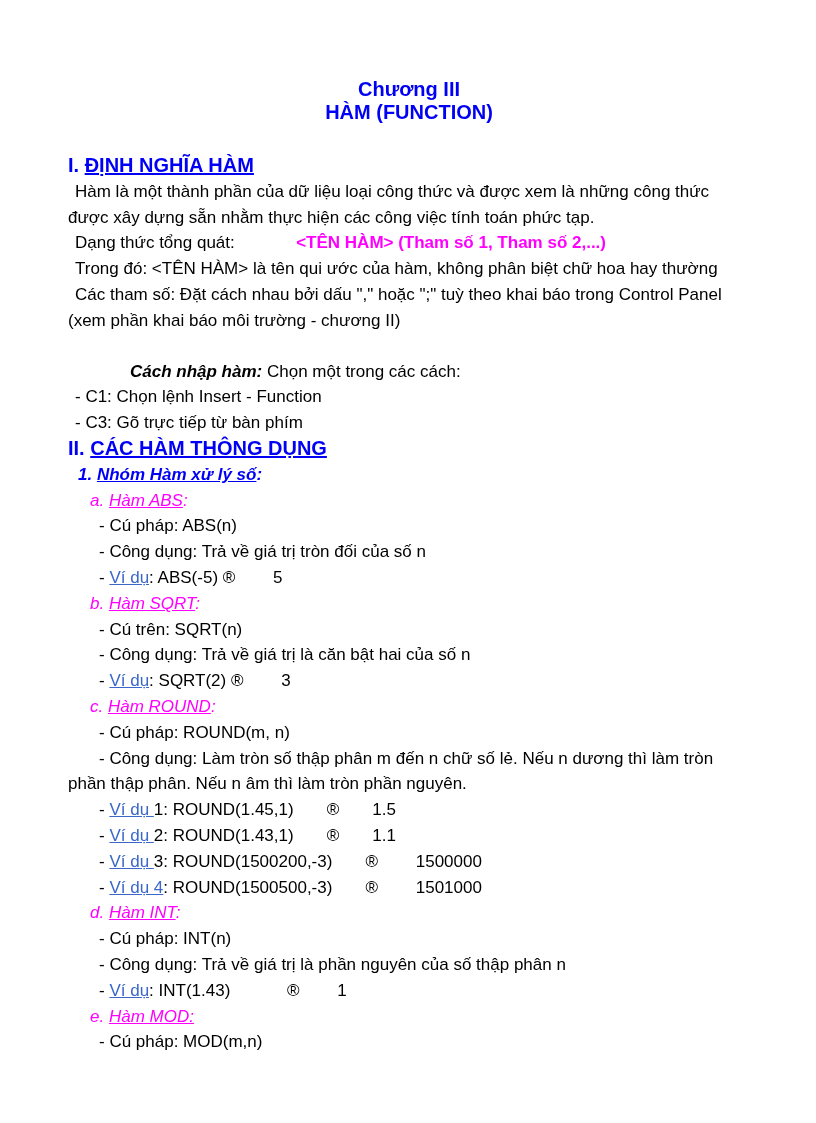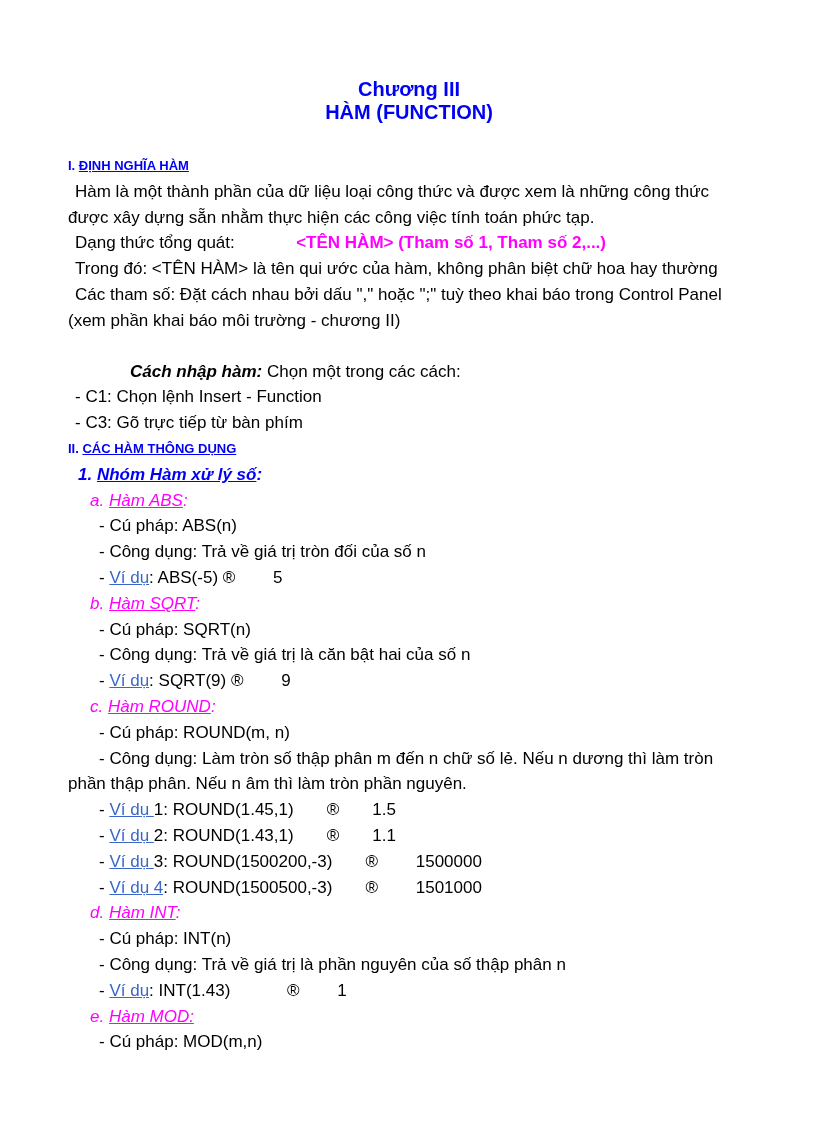--- a/index.html
+++ b/index.html
@@ -15,21 +15,21 @@
     overflow:hidden;
   }
   .title-block { text-align:center; margin-bottom:29px; }
   .title-line {
     color:var(--blue, #0000F5);
     font-weight:bold;
     font-size:20px;
     line-height:23px;
   }
   .line { line-height:25.8px; height:25.8px; white-space:pre; }
-  .line.big { font-size:13px; }
+  .line.big { font-size:20px; }
   .ind0 { margin-left:0; }
   .ind1 { margin-left:7px; }
   .ind2 { margin-left:10px; }
   .ind3 { margin-left:22px; }
   .ind4 { margin-left:31px; }
   .ind5 { margin-left:62px;margin-top:25px; }
   .seg-b  { color:var(--body,#000); }
   .seg-bb { color:var(--body,#000); font-weight:bold; font-style:italic; }
   .seg-h  { color:var(--blue,#0000F5); font-weight:bold; }
   .seg-hu { color:var(--blue,#0000F5); font-weight:bold; text-decoration:underline; }
@@ -59,23 +59,23 @@
       <div class="line ind5"><span class="seg-bb">Cách nhập hàm:</span><span class="seg-b"> Chọn một trong các cách:</span></div>
       <div class="line ind1"><span class="seg-b">- C1: Chọn lệnh Insert - Function</span></div>
       <div class="line ind1"><span class="seg-b">- C3: Gõ trực tiếp từ bàn phím</span></div>
       <div class="line ind0 big"><span class="seg-h">II. </span><span class="seg-hu">CÁC HÀM THÔNG DỤNG</span></div>
       <div class="line ind2"><span class="seg-n">1. </span><span class="seg-nu">Nhóm Hàm xử lý số</span><span class="seg-n">:</span></div>
       <div class="line ind3"><span class="seg-m">a. </span><span class="seg-mu">Hàm ABS</span><span class="seg-m">:</span></div>
       <div class="line ind4"><span class="seg-b">- Cú pháp: ABS(n)</span></div>
       <div class="line ind4"><span class="seg-b">- Công dụng: Trả về giá trị tròn đối của số n</span></div>
       <div class="line ind4"><span class="seg-b">- </span><span class="seg-l">Ví dụ</span><span class="seg-b">: ABS(-5) ®        5</span></div>
       <div class="line ind3"><span class="seg-m">b. </span><span class="seg-mu">Hàm SQRT</span><span class="seg-m">:</span></div>
-      <div class="line ind4"><span class="seg-b">- Cú pháp: SQRT(n)</span></div>
+      <div class="line ind4"><span class="seg-b">- Cú trên: SQRT(n)</span></div>
       <div class="line ind4"><span class="seg-b">- Công dụng: Trả về giá trị là căn bật hai của số n</span></div>
-      <div class="line ind4"><span class="seg-b">- </span><span class="seg-l">Ví dụ</span><span class="seg-b">: SQRT(9) ®        9</span></div>
+      <div class="line ind4"><span class="seg-b">- </span><span class="seg-l">Ví dụ</span><span class="seg-b">: SQRT(2) ®        3</span></div>
       <div class="line ind3"><span class="seg-m">c. </span><span class="seg-mu">Hàm ROUND</span><span class="seg-m">:</span></div>
       <div class="line ind4"><span class="seg-b">- Cú pháp: ROUND(m, n)</span></div>
       <div class="line ind4"><span class="seg-b">- Công dụng: Làm tròn số thập phân m đến n chữ số lẻ. Nếu n dương thì làm tròn</span></div>
       <div class="line ind0"><span class="seg-b">phần thập phân. Nếu n âm thì làm tròn phần nguyên.</span></div>
       <div class="line ind4"><span class="seg-b">- </span><span class="seg-l">Ví dụ </span><span class="seg-b">1: ROUND(1.45,1)       ®       1.5</span></div>
       <div class="line ind4"><span class="seg-b">- </span><span class="seg-l">Ví dụ </span><span class="seg-b">2: ROUND(1.43,1)       ®       1.1</span></div>
       <div class="line ind4"><span class="seg-b">- </span><span class="seg-l">Ví dụ </span><span class="seg-b">3: ROUND(1500200,-3)       ®        1500000</span></div>
       <div class="line ind4"><span class="seg-b">- </span><span class="seg-l">Ví dụ 4</span><span class="seg-b">: ROUND(1500500,-3)       ®        1501000</span></div>
       <div class="line ind3"><span class="seg-m">d. </span><span class="seg-mu">Hàm INT</span><span class="seg-m">:</span></div>
       <div class="line ind4"><span class="seg-b">- Cú pháp: INT(n)</span></div>

